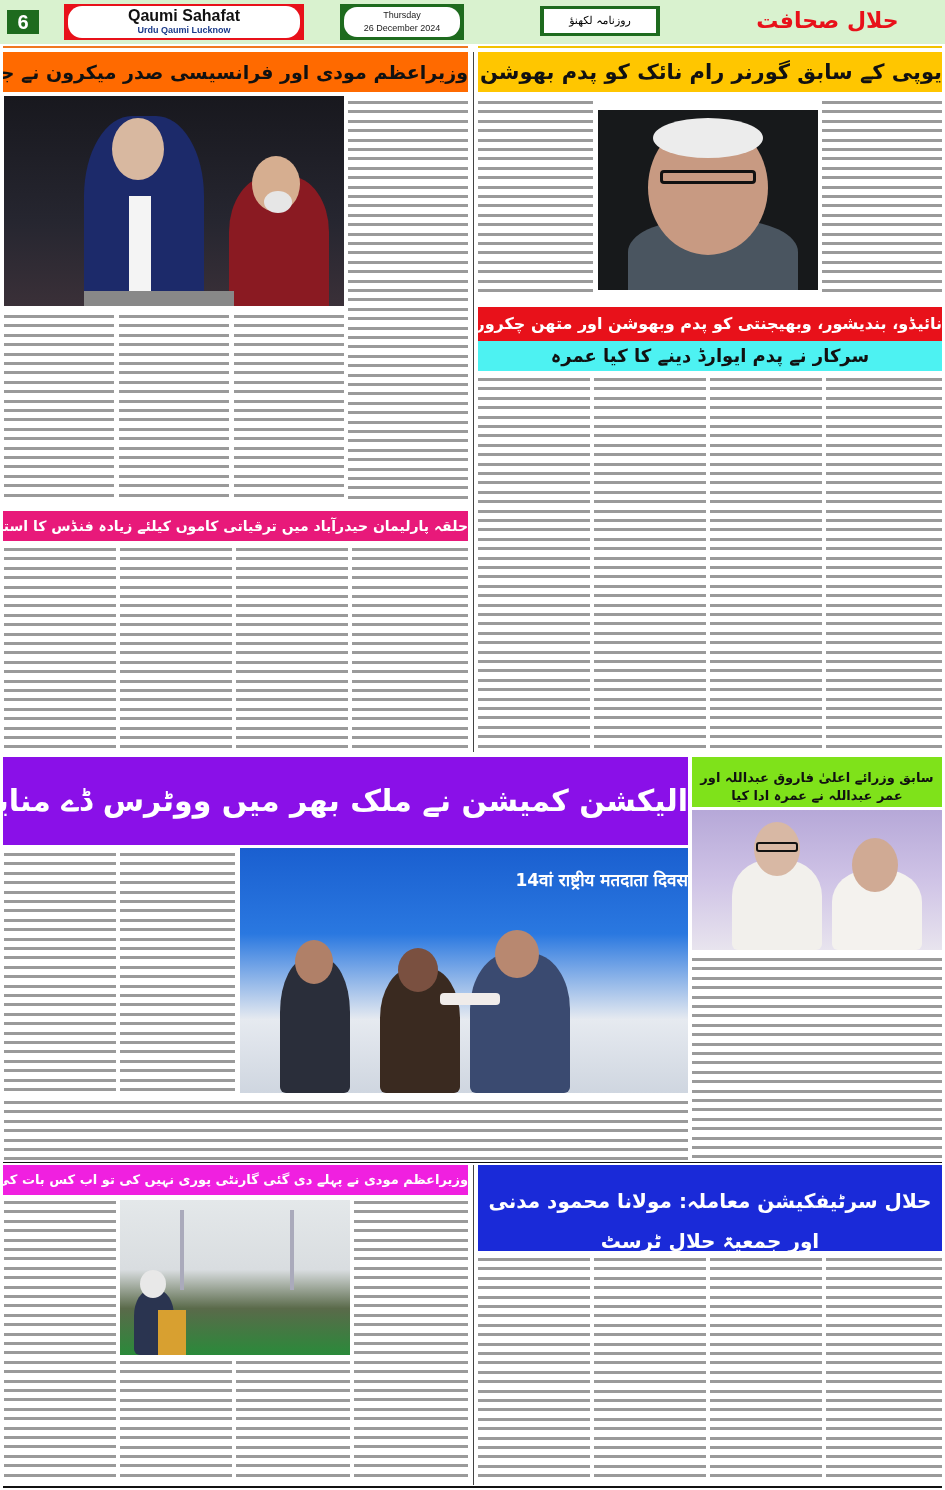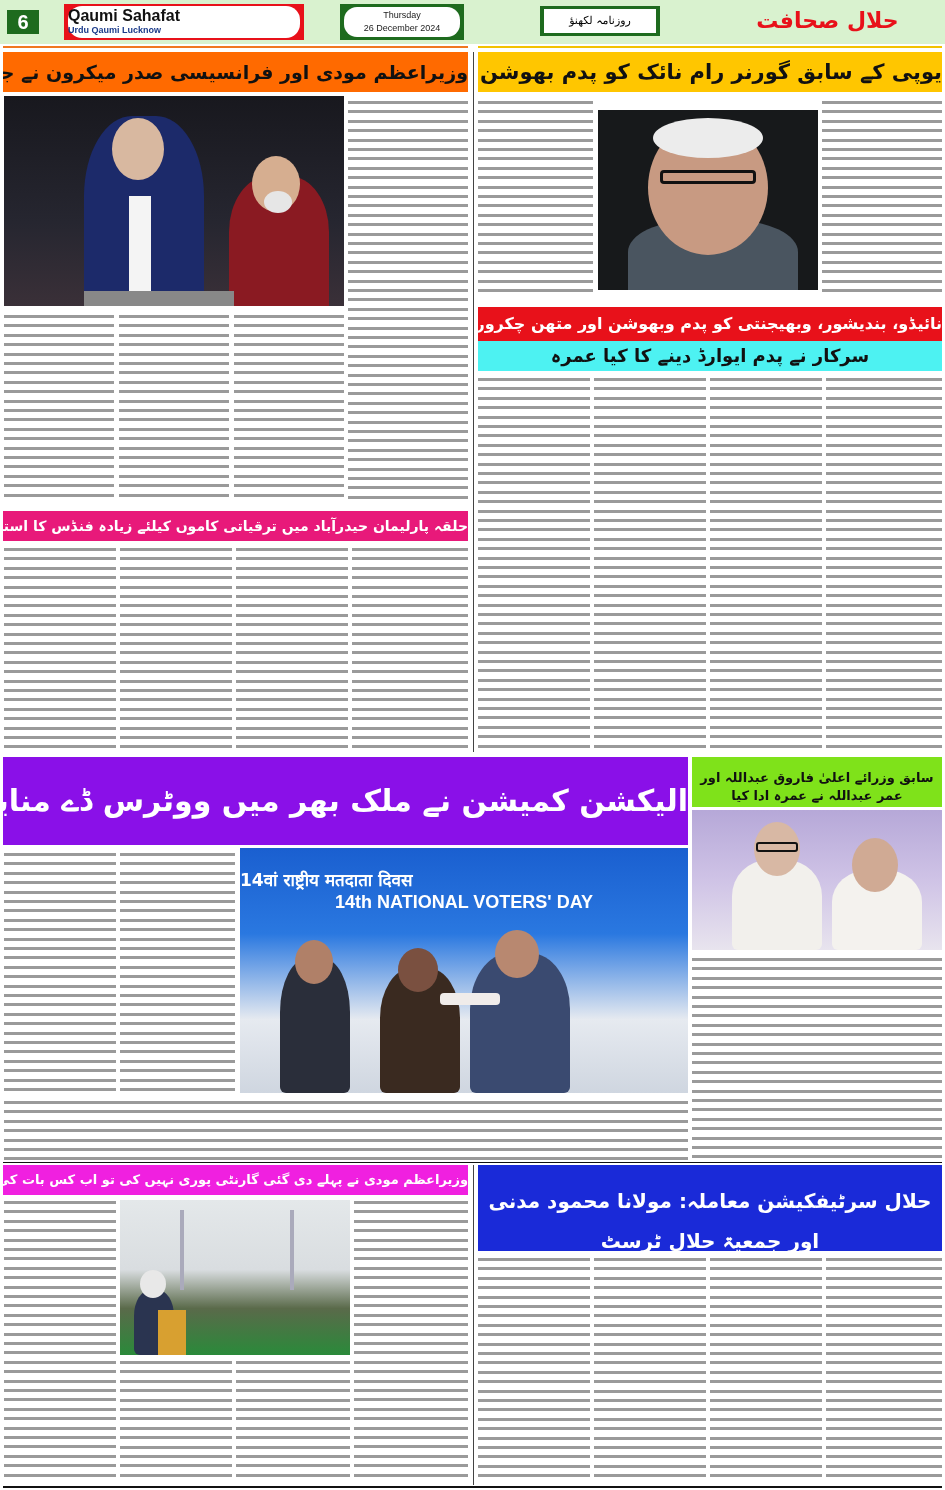--- a/index.html
+++ b/index.html
@@ -1,21 +1,21 @@
 <!DOCTYPE html>
 <html><head>
 <meta charset="utf-8">
 <style>
 *{box-sizing:border-box;margin:0;padding:0}
 body{width:945px;height:1490px;background:#fff;font-family:"DejaVu Sans",sans-serif;position:relative;overflow:hidden}
 .abs{position:absolute}
 .mast{left:0;top:0;width:945px;height:44px;background:#d9f2cf}
 .pgno{left:7px;top:10px;width:32px;height:24px;background:#1e6b1e;color:#fff;font:bold 20px "Liberation Sans",sans-serif;text-align:center;line-height:24px}
 .brand{left:64px;top:4px;width:240px;height:36px;background:#e8111a;padding:2px 4px}
-.brand .pill{background:#fff;border-radius:14px;height:32px;text-align:left}
+.brand .pill{background:#fff;border-radius:14px;height:32px;text-align:center}
 .brand .t1{font:bold 16px "Liberation Sans",sans-serif;color:#111;line-height:18px;padding-top:1px}
 .brand .t2{font:bold 9px "Liberation Sans",sans-serif;color:#1a3a8a;line-height:11px}
 .date{left:340px;top:4px;width:124px;height:36px;background:#1e6b1e;padding:3px 4px}
 .date .pill{background:#fff;border-radius:13px;height:30px;text-align:center;font:9px "Liberation Sans",sans-serif;color:#222;line-height:13px;padding-top:2px}
 .roz{left:540px;top:6px;width:120px;height:30px;background:#1e6b1e;padding:3px 4px}
 .roz .pill{background:#fff;border-radius:0;height:24px;text-align:center;font:11px "DejaVu Serif",serif;line-height:24px;direction:rtl}
 .urdu-brand{left:720px;top:4px;width:215px;height:34px;color:#e8111a;font:bold 22px "DejaVu Sans",sans-serif;text-align:center;direction:rtl;line-height:34px}
 .rule1{left:3px;top:46px;width:465px;height:2px;background:#f07820}
 .rule2{left:478px;top:46px;width:464px;height:2px;background:#f2c200}
 .head{direction:rtl;text-align:center;font-weight:bold;white-space:nowrap;overflow:hidden}
@@ -31,21 +31,21 @@
 .h-pink{left:3px;top:511px;width:465px;height:30px;background:#e8197a;color:#fff;font-size:14px;line-height:30px}
 .h-purple{left:3px;top:757px;width:685px;height:88px;background:#8a10e8;color:#fff;font-size:30px;line-height:88px}
 .h-green{left:692px;top:757px;width:250px;height:50px;background:#7fe21a;color:#111;font-size:13px;line-height:18px;padding-top:12px;white-space:normal}
 .ph-voters{left:240px;top:848px;width:448px;height:245px;background:linear-gradient(180deg,#1a5fd0 0%,#2a78e0 35%,#e6eaf0 70%,#cfd6e0 100%)}
 .ph-umrah{left:692px;top:810px;width:250px;height:140px;background:linear-gradient(180deg,#b6a8d8 0%,#cfc3e6 50%,#e8e4ee 100%)}
 .h-magenta{left:3px;top:1165px;width:465px;height:30px;background:#f020e0;color:#fff;font-size:13px;line-height:30px}
 .h-blue{left:478px;top:1165px;width:464px;height:86px;background:#1a2ad8;color:#fff;font-size:20px;line-height:40px;white-space:normal;padding-top:16px}
 .ph-rally{left:120px;top:1200px;width:230px;height:155px;background:linear-gradient(180deg,#e4e8ea 0%,#d9dde0 45%,#5a6a4a 70%,#2a8a3a 100%)}
 .vline{background:#444}
 .hline{background:#111}
-.voters-banner{position:absolute;left:0;top:20px;width:100%;text-align:left;color:#fff;font:bold 17px "DejaVu Sans",sans-serif}
+.voters-banner{position:absolute;left:0;top:20px;width:100%;text-align:right;color:#fff;font:bold 17px "DejaVu Sans",sans-serif}
 .voters-banner2{position:absolute;left:0;top:44px;width:100%;text-align:center;color:#fff;font:bold 18px "Liberation Sans",sans-serif}
 .person{position:absolute;border-radius:40% 40% 6px 6px}
 .face{position:absolute;border-radius:50%}
 </style>
 </head>
 <body>
 
 <div class="abs mast"></div>
 <div class="abs pgno">6</div>
 <div class="abs brand">
@@ -131,21 +131,20 @@
   </div>
 <div class="abs col" style="left:352px;top:545px;width:116px;height:205px">
     <div class="txt-lines"></div>
   </div>
 
 <div class="abs vline" style="left:473px;top:52px;width:1px;height:700px"></div>
 
 <div class="abs head h-purple">الیکشن کمیشن نے ملک بھر میں ووٹرس ڈے منایا</div>
 <div class="abs photo ph-voters">
   <div class="voters-banner">14वां राष्ट्रीय मतदाता दिवस</div>
-  <div class="voters-banner2">14th NATIONAL VOTERS' DAY</div>
   <div class="person" style="left:40px;top:110px;width:70px;height:135px;background:#2a2e3a"></div>
   <div class="face" style="left:55px;top:92px;width:38px;height:44px;background:#b08068"></div>
   <div class="person" style="left:140px;top:120px;width:80px;height:125px;background:#3a2a20"></div>
   <div class="face" style="left:158px;top:100px;width:40px;height:44px;background:#7a5040"></div>
   <div class="person" style="left:230px;top:105px;width:100px;height:140px;background:#3a4a70"></div>
   <div class="face" style="left:255px;top:82px;width:44px;height:48px;background:#b88870"></div>
   <div class="abs" style="left:200px;top:145px;width:60px;height:12px;background:#f0ecea;border-radius:4px"></div>
 </div>
 <div class="abs col" style="left:4px;top:850px;width:112px;height:245px">
     <div class="txt-lines"></div>

